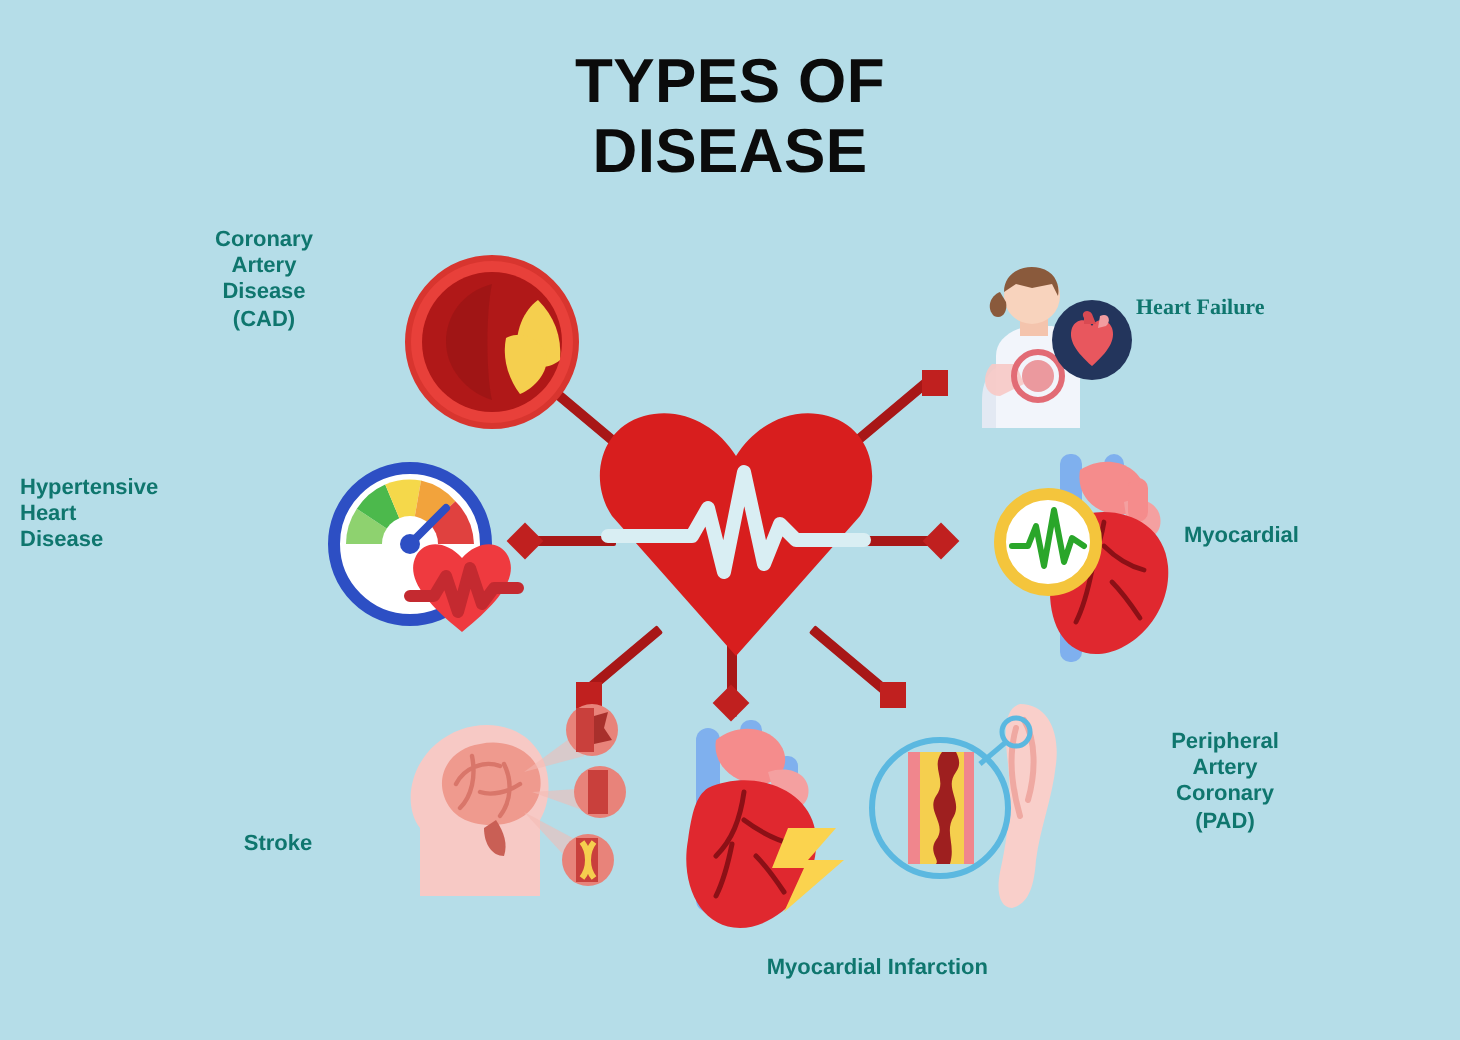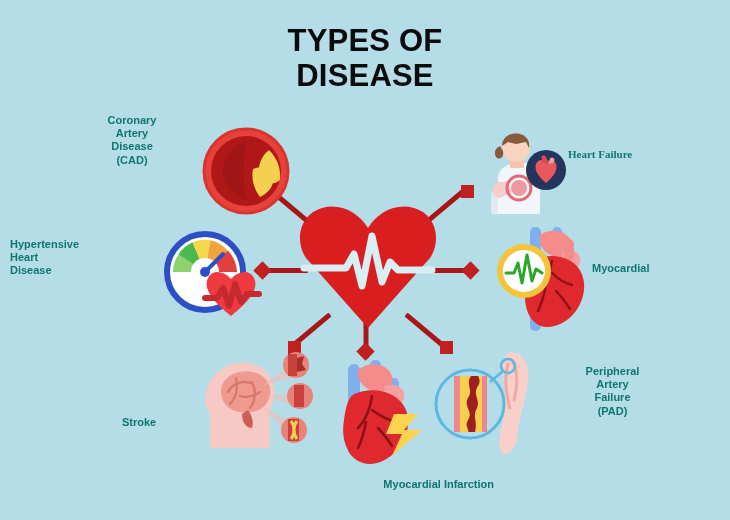--- a/index.html
+++ b/index.html
@@ -263,16 +263,16 @@
 Disease</div>
 
   <div class="label" id="label-arr">Myocardial</div>
 
   <div class="label" id="label-stroke">Stroke</div>
 
   <div class="label" id="label-mi">Myocardial Infarction</div>
 
   <div class="label" id="label-pad">Peripheral
 Artery
-Failure
+Coronary
 (PAD)</div>
 
 </div>
 
 </body></html>

